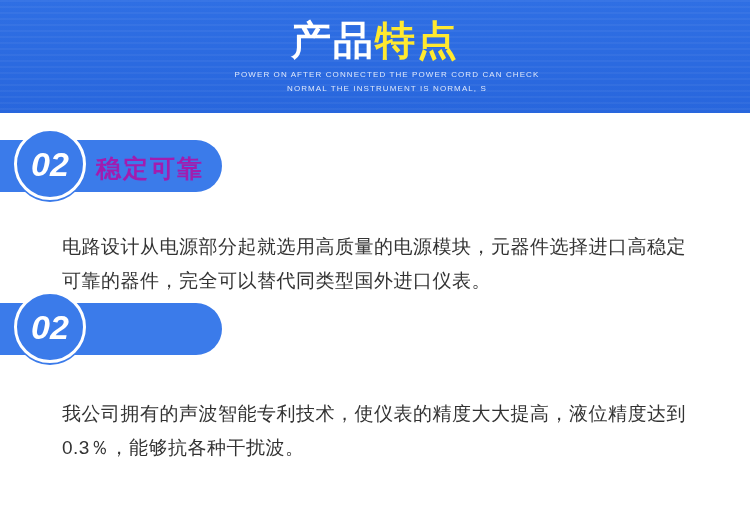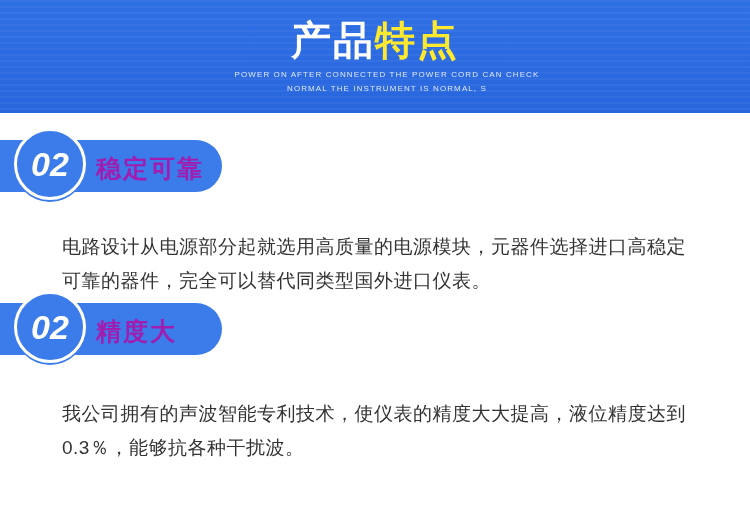--- a/index.html
+++ b/index.html
@@ -183,21 +183,20 @@
     <p>电路设计从电源部分起就选用高质量的电源模块，元器件选择进口高稳定可靠的器件，完全可以替代同类型国外进口仪表。</p>
   </div>
 
   <div class="section" style="top:295px;">
     <div class="sec-head">
       <div class="ribbon w2"></div>
       <div class="num-badge-wrap">
         <div class="num-badge-bg"></div>
         <div class="num-badge">02</div>
       </div>
-      <div class="sec-title">精度大</div>
     </div>
   </div>
 
   <div class="body-text" style="top:385px;">
     <p style="margin-top:12px;">我公司拥有的声波智能专利技术，使仪表的精度大大提高，液位精度达到0.3％，能够抗各种干扰波。</p>
   </div>
 
 </div>
 
 </body></html>

